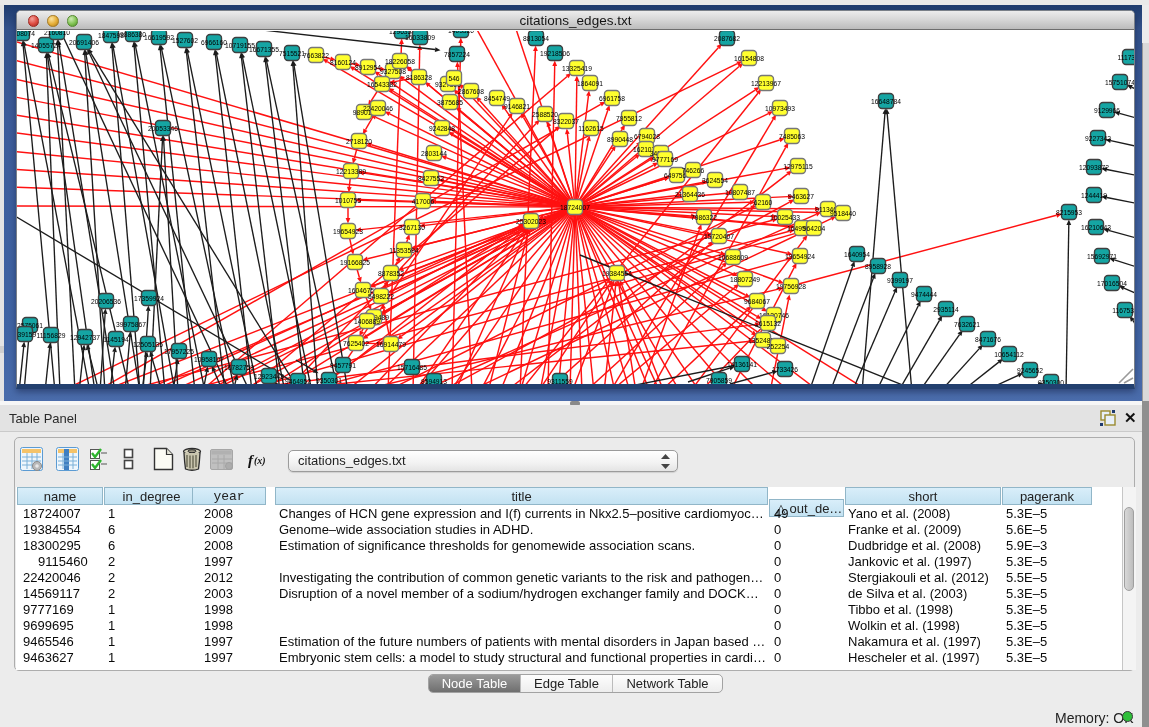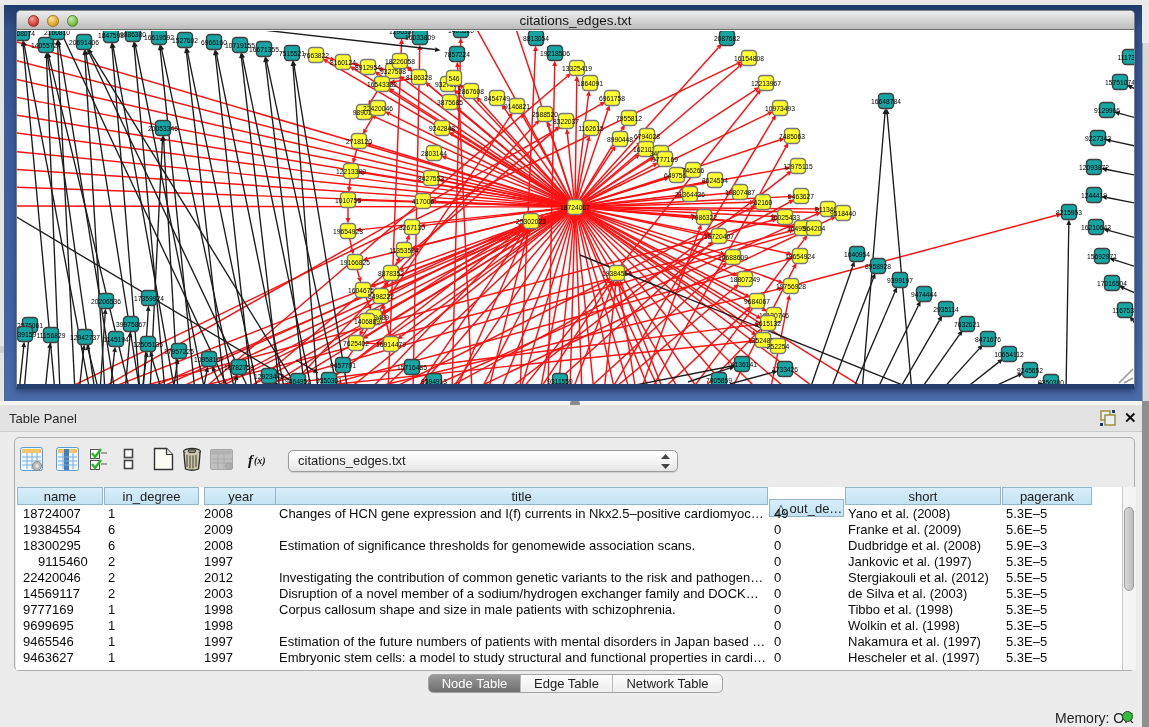--- a/index.html
+++ b/index.html
@@ -906,38 +906,39 @@
 </svg>
 <div id="combo" class="abs">citations_edges.txt
   <svg style="position:absolute;right:7px;top:3px" width="9" height="15">
     <polygon points="4.5,0 9,5 0,5" fill="#444"></polygon>
       <polygon points="4.5,15 9,10 0,10" fill="#444"></polygon>
   </svg>
 </div>
 <div id="tablewrap" class="abs"></div>
 <div class="hcell" style="left:17px; width:86px;">name</div>
 <div class="hcell" style="left:104px; width:95px;">in_degree</div>
-<div class="hcell" style="left:204px; width:74px;">year</div>
+<div class="hcell" style="left:192px; width:74px;font-family:Liberation Mono, monospace;">year</div>
 <div class="hcell" style="left:275px; width:493px;">title</div>
 <div class="hcell" style="left:769px; width:75px; text-align:left; padding-left:6px;margin-top:12px;">△ out_de…</div>
 <div class="hcell" style="left:845px; width:156px;">short</div>
 <div class="hcell" style="left:1002px; width:90px;">pagerank</div>
 <div class="trow" style="top:505px">
 <span style="left:23px">18724007</span>
     <span style="left:108px">1</span>
     <span style="left:204px">2008</span>
 <span class="tt" style="left:279px">Changes of HCN gene expression and I(f) currents in Nkx2.5–positive cardiomyocytes</span>
     <span style="left:774px">49</span>
     <span class="ss" style="left:848px">Yano et al. (2008)</span>
 <span style="left:1006px">5.3E–5</span>
   </div>
 <div class="trow" style="top:521px">
 <span style="left:23px">19384554</span>
     <span style="left:108px">6</span>
     <span style="left:204px">2009</span>
+<span class="tt" style="left:279px">Genome–wide association studies in ADHD.</span>
     <span style="left:774px">0</span>
     <span class="ss" style="left:848px">Franke et al. (2009)</span>
 <span style="left:1006px">5.6E–5</span>
   </div>
 <div class="trow" style="top:537px">
 <span style="left:23px">18300295</span>
     <span style="left:108px">6</span>
     <span style="left:204px">2008</span>
 <span class="tt" style="left:279px">Estimation of significance thresholds for genomewide association scans.</span>
     <span style="left:774px">0</span>
@@ -967,21 +968,20 @@
     <span style="left:204px">2003</span>
 <span class="tt" style="left:279px">Disruption of a novel member of a sodium/hydrogen exchanger family and DOCK3 gene in a family</span>
     <span style="left:774px">0</span>
     <span class="ss" style="left:848px">de Silva et al. (2003)</span>
 <span style="left:1006px">5.3E–5</span>
   </div>
 <div class="trow" style="top:601px">
 <span style="left:23px">9777169</span>
     <span style="left:108px">1</span>
     <span style="left:204px">1998</span>
-<span class="tt" style="left:279px">Corpus callosum shape and size in male patients with schizophrenia.</span>
     <span style="left:774px">0</span>
     <span class="ss" style="left:848px">Tibbo et al. (1998)</span>
 <span style="left:1006px">5.3E–5</span>
   </div>
 <div class="trow" style="top:617px">
 <span style="left:23px">9699695</span>
     <span style="left:108px">1</span>
     <span style="left:204px">1998</span>
     <span style="left:774px">0</span>
     <span class="ss" style="left:848px">Wolkin et al. (1998)</span>

